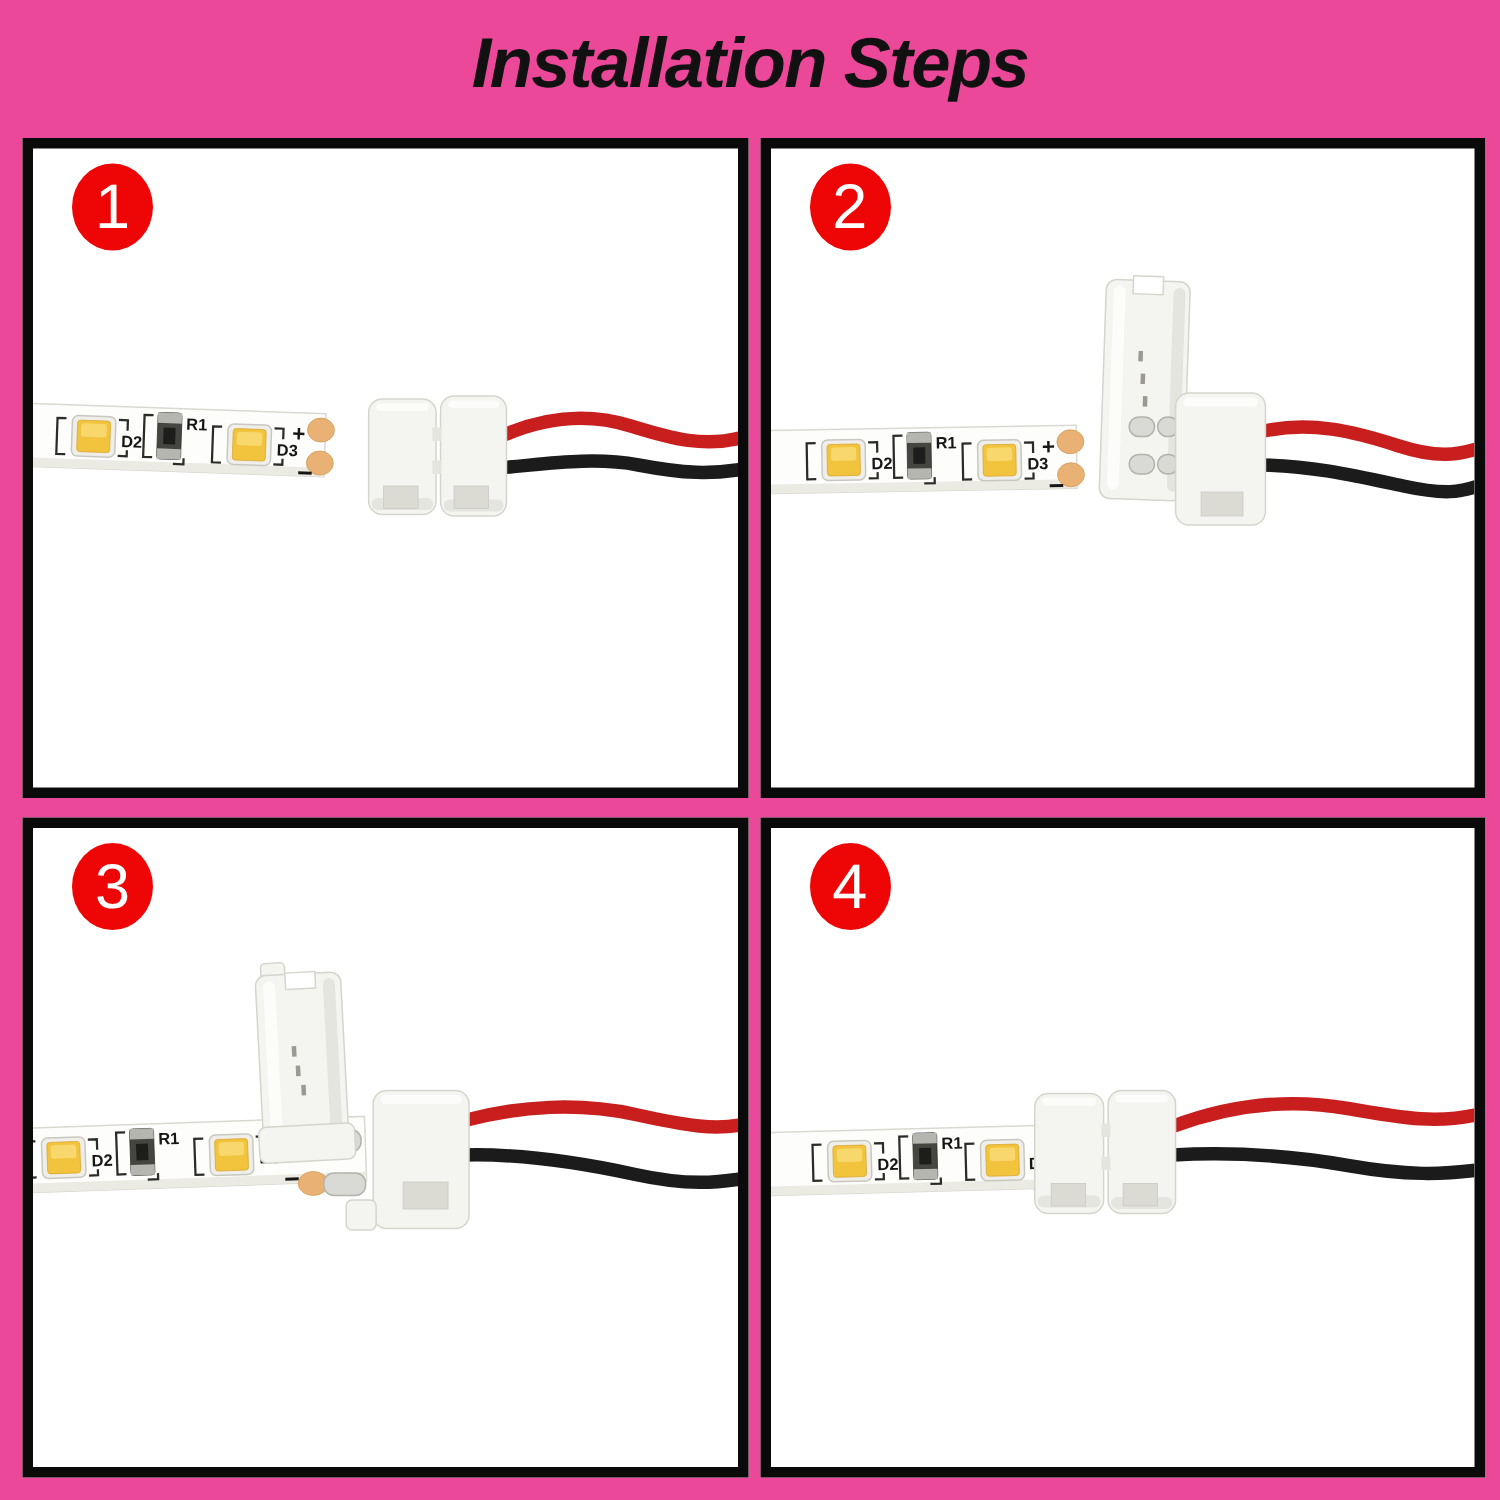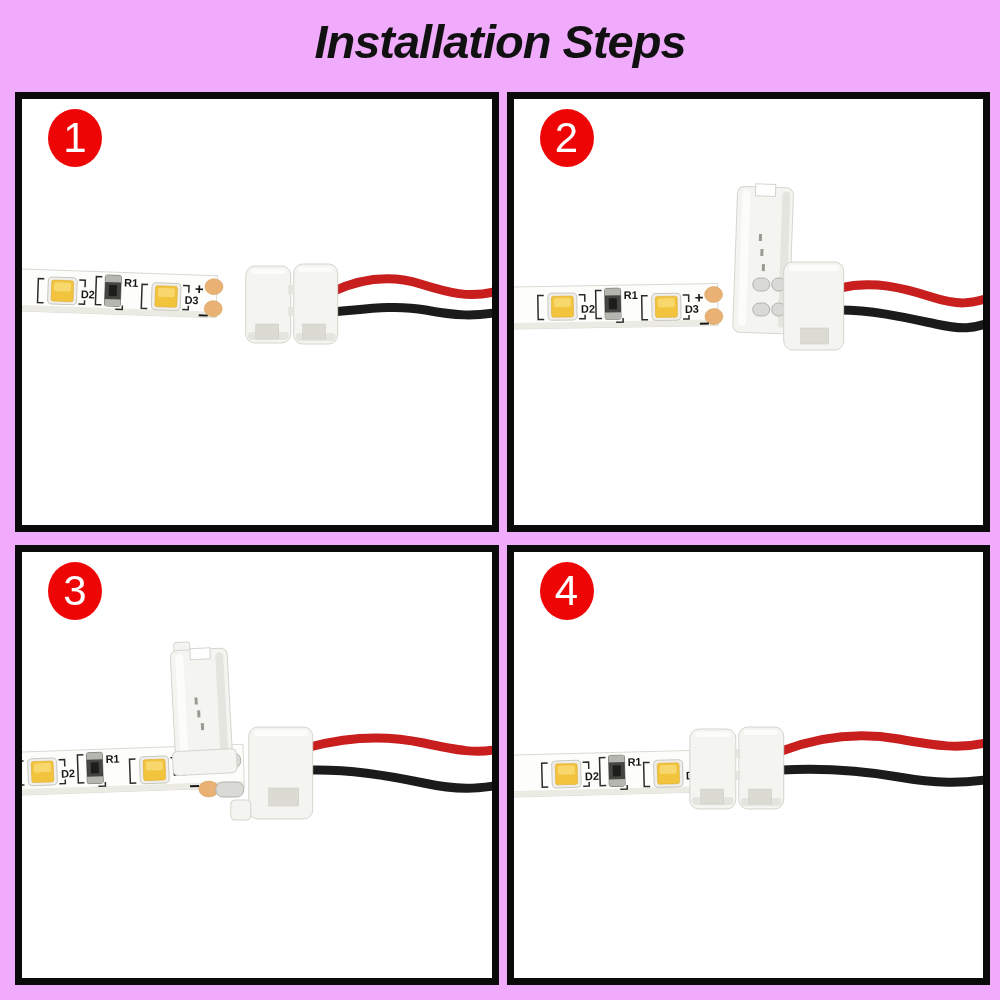--- a/index.html
+++ b/index.html
@@ -1,17 +1,17 @@
 <!DOCTYPE html>
 <html><head>
 <meta charset="utf-8">
 <style>
   html,body{margin:0;padding:0;background:#ffffff;}
   body{width:1000px;height:1000px;font-family:"Liberation Sans",sans-serif;}
-  .page{position:relative;width:1000px;height:1000px;background:#f0abfc;overflow:hidden;}
+  .page{position:relative;width:1000px;height:1000px;background:#ec4899;overflow:hidden;}
   .title{position:absolute;top:14px;left:0;width:100%;margin:0;text-align:center;
          font-style:italic;font-weight:bold;font-size:47px;letter-spacing:-1px;color:#111111;}
   .grid{position:absolute;left:15px;top:92px;width:975px;height:893px;
         display:grid;grid-template-columns:1fr 1fr;grid-template-rows:1fr 1fr;
         column-gap:8px;row-gap:13px;}
   .panel{position:relative;border:7px solid #0a0a0a;background:#ffffff;overflow:hidden;}
   .panel svg{position:absolute;left:0;top:0;width:100%;height:100%;}
   .badge{position:absolute;left:26px;top:10px;width:54px;height:58px;border-radius:50%;
          background:#ee0606;color:#ffffff;display:flex;align-items:center;justify-content:center;
          font-size:42px;line-height:1;}

